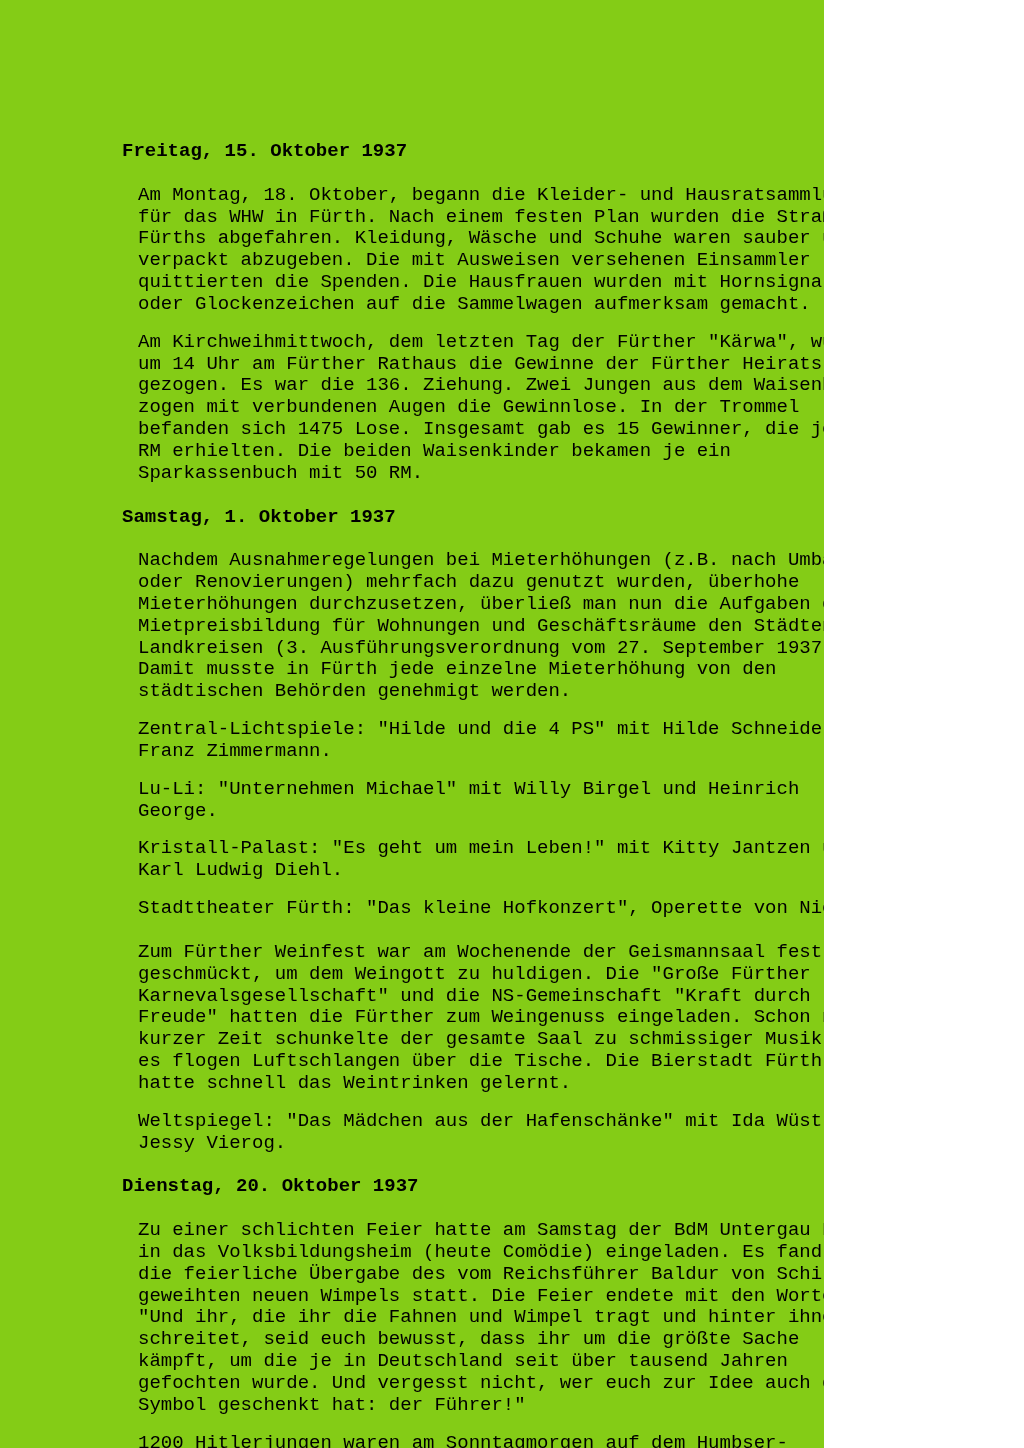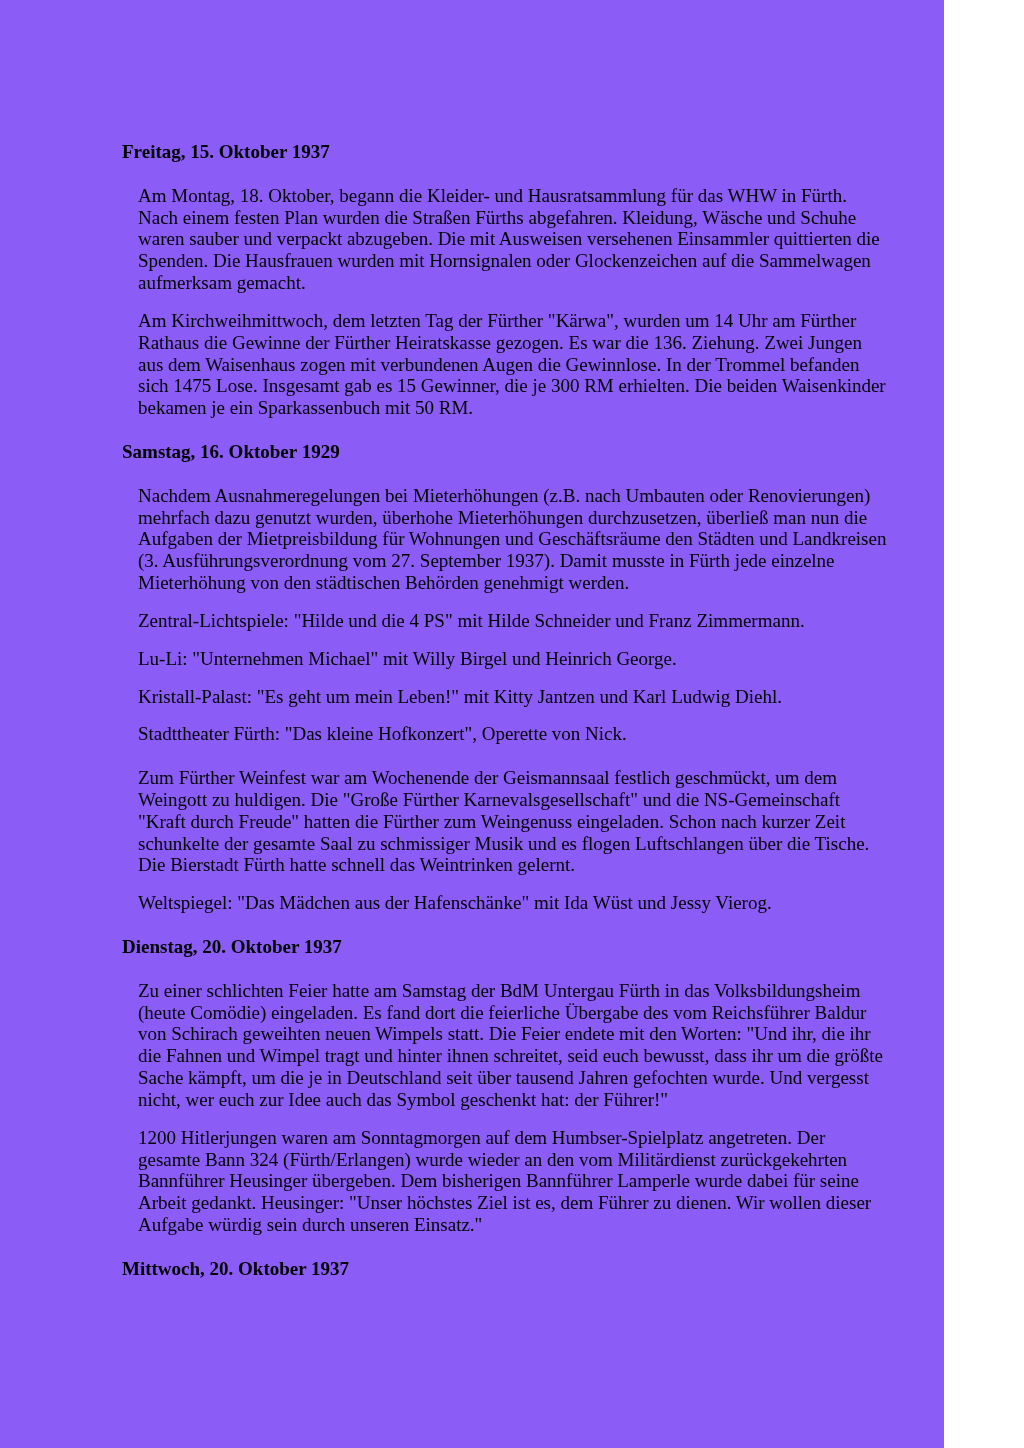--- a/index.html
+++ b/index.html
@@ -3,25 +3,25 @@
 <meta charset="utf-8">
 <title>Chronik Fürth Oktober 1937</title>
 <style>
   html, body {
     margin: 0;
     padding: 0;
     background: #ffffff;
   }
   .page {
     position: relative;
-    width: 944px;
+    width: 824px;
     height: 1448px;
-    background: #8b5cf6;
+    background: #84cc16;
     overflow: hidden;
-    font-family: Liberation Serif, serif;
+    font-family: Liberation Mono, monospace;
     color: #000000;
   }
   .content {
     position: absolute;
     left: 122px;
     top: 141px;
     width: 783px;
     font-size: 19px;
     line-height: 21.85px;
     text-align: left;
@@ -50,21 +50,21 @@
 <div class="page">
   <div class="content">
 
     <section class="entry">
       <h2>Freitag, 15. Oktober 1937</h2>
       <p>Am Montag, 18. Oktober, begann die Kleider- und Hausratsammlung für das WHW in Fürth. Nach einem festen Plan wurden die Straßen Fürths abgefahren. Kleidung, Wäsche und Schuhe waren sauber und verpackt abzugeben. Die mit Ausweisen versehenen Einsammler quittierten die Spenden. Die Hausfrauen wurden mit Hornsignalen oder Glockenzeichen auf die Sammelwagen aufmerksam gemacht.</p>
       <p>Am Kirchweihmittwoch, dem letzten Tag der Fürther "Kärwa", wurden um 14 Uhr am Fürther Rathaus die Gewinne der Fürther Heiratskasse gezogen. Es war die 136. Ziehung. Zwei Jungen aus dem Waisenhaus zogen mit verbundenen Augen die Gewinnlose. In der Trommel befanden sich 1475 Lose. Insgesamt gab es 15 Gewinner, die je 300 RM erhielten. Die beiden Waisenkinder bekamen je ein Sparkassenbuch mit 50 RM.</p>
     </section>
 
     <section class="entry">
-      <h2>Samstag, 16. Oktober 1929</h2>
+      <h2>Samstag, 1. Oktober 1937</h2>
       <p>Nachdem Ausnahmeregelungen bei Mieterhöhungen (z.B. nach Umbauten oder Renovierungen) mehrfach dazu genutzt wurden, überhohe Mieterhöhungen durchzusetzen, überließ man nun die Aufgaben der Mietpreisbildung für Wohnungen und Geschäftsräume den Städten und Landkreisen (3. Ausführungsverordnung vom 27. September 1937). Damit musste in Fürth jede einzelne Mieterhöhung von den städtischen Behörden genehmigt werden.</p>
       <p>Zentral-Lichtspiele: "Hilde und die 4 PS" mit Hilde Schneider und Franz Zimmermann.</p>
       <p>Lu-Li: "Unternehmen Michael" mit Willy Birgel und Heinrich George.</p>
       <p>Kristall-Palast: "Es geht um mein Leben!" mit Kitty Jantzen und Karl Ludwig Diehl.</p>
       <p>Stadttheater Fürth: "Das kleine Hofkonzert", Operette von Nick.</p>
     </section>
 
     <section class="entry">
       <p>Zum Fürther Weinfest war am Wochenende der Geismannsaal festlich geschmückt, um dem Weingott zu huldigen. Die "Große Fürther Karnevalsgesellschaft" und die NS-Gemeinschaft "Kraft durch Freude" hatten die Fürther zum Weingenuss eingeladen. Schon nach kurzer Zeit schunkelte der gesamte Saal zu schmissiger Musik und es flogen Luftschlangen über die Tische. Die Bierstadt Fürth hatte schnell das Weintrinken gelernt.</p>
       <p>Weltspiegel: "Das Mädchen aus der Hafenschänke" mit Ida Wüst und Jessy Vierog.</p>

